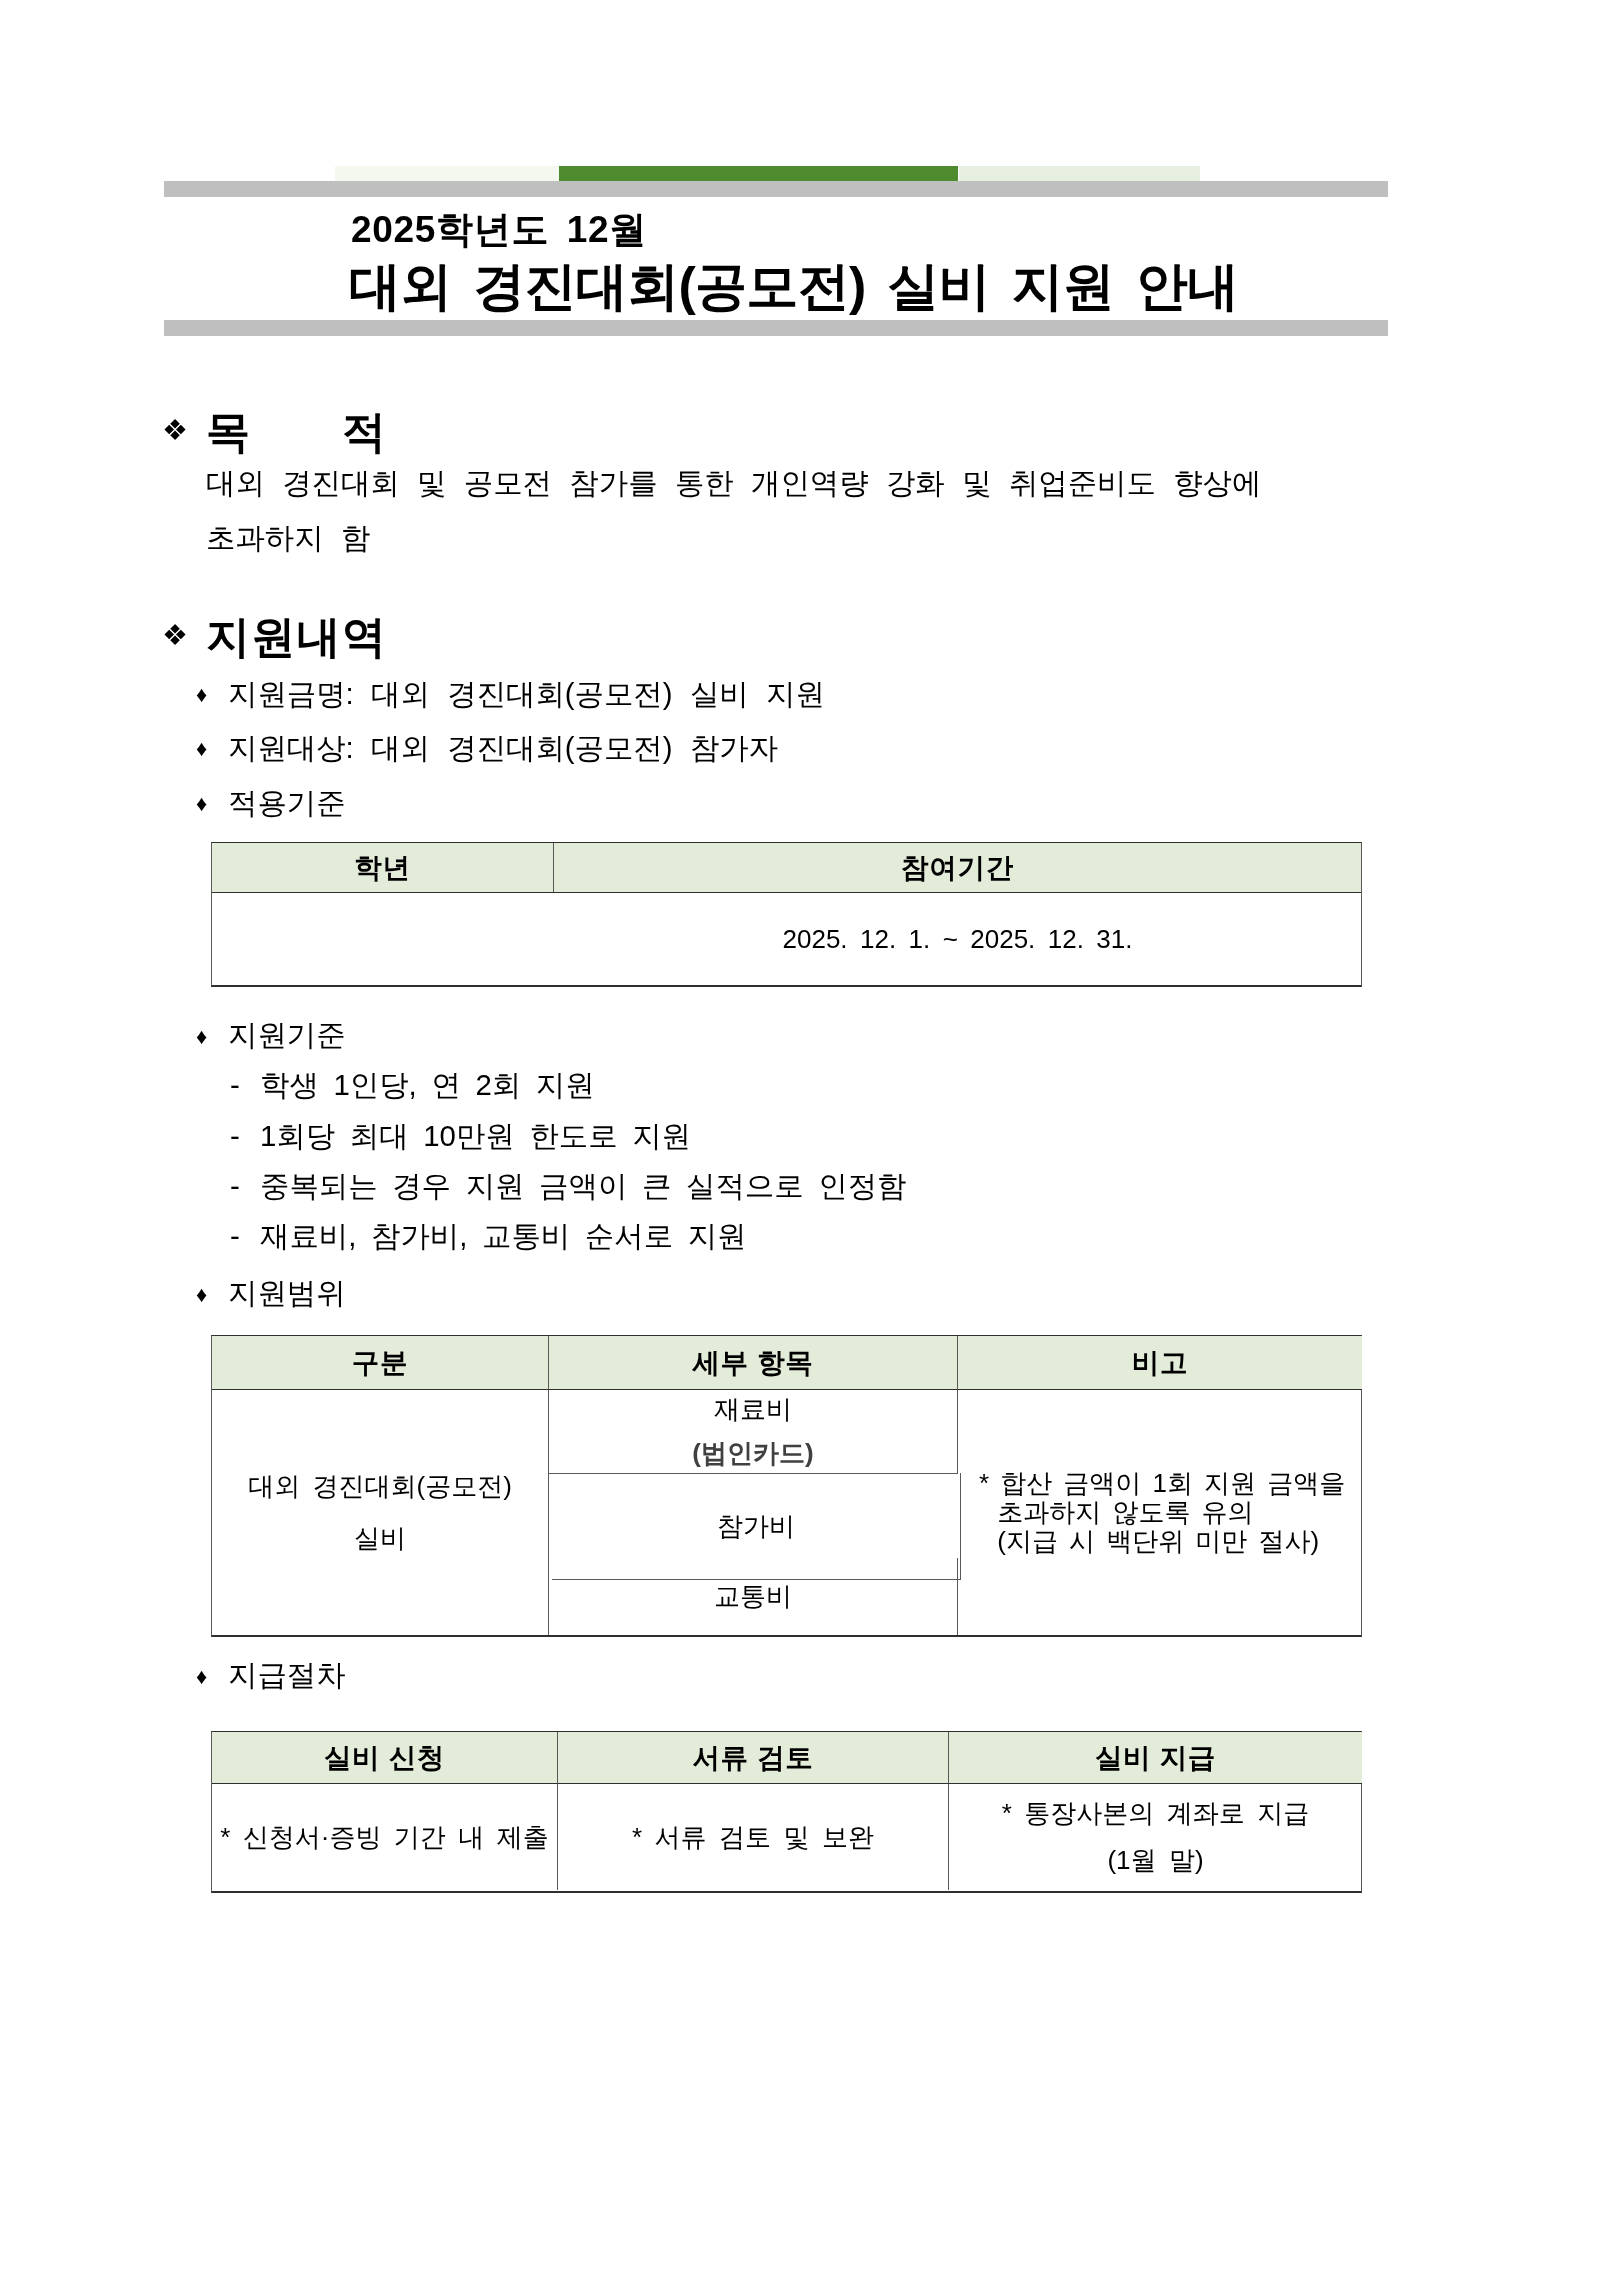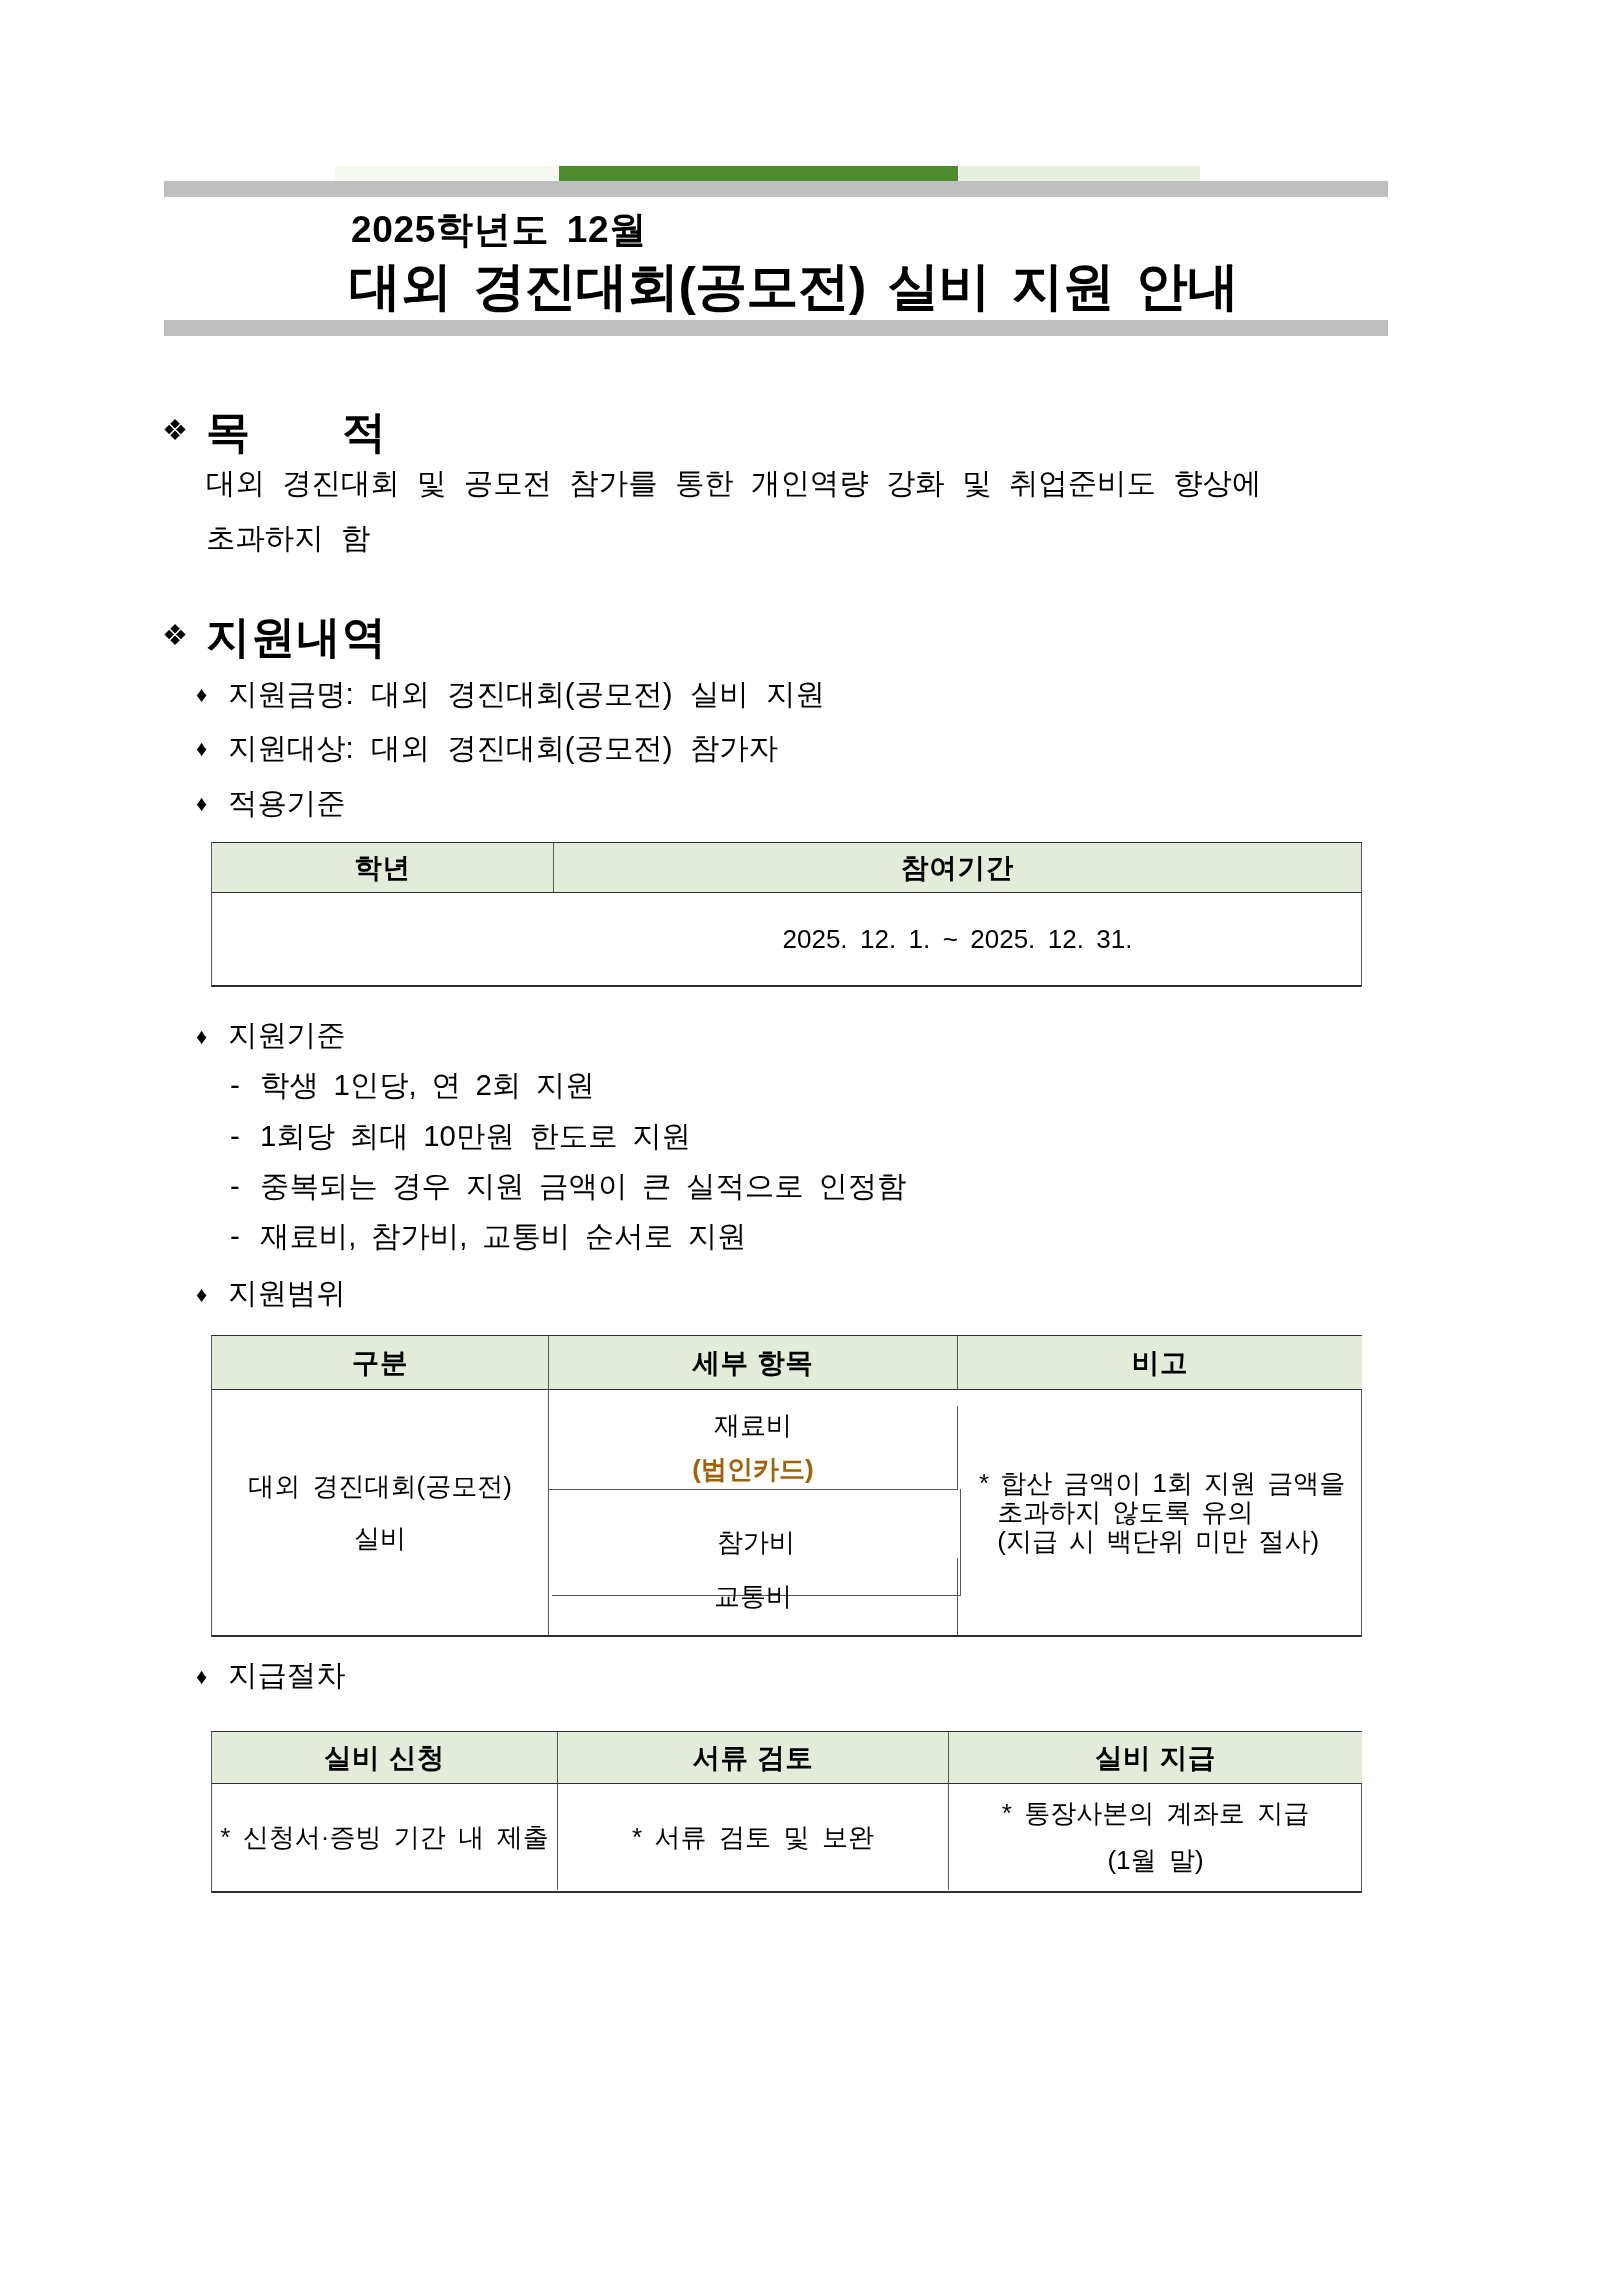--- a/index.html
+++ b/index.html
@@ -24,26 +24,26 @@
   .body-t{font-size:29.4px;word-spacing:9.2px;}
   .dash-t{font-size:29.4px;word-spacing:6.5px;}
   
   .tbl{position:absolute;box-sizing:border-box;background:#fff;
        border-top:1.3px solid #2f2f2f;border-bottom:2px solid #2f2f2f;
        border-left:0.7px solid #595959;border-right:0.7px solid #595959;}
   .cell{position:absolute;box-sizing:border-box;display:flex;align-items:center;justify-content:center;text-align:center;}
   .hdr{background:#e3ebd9;border-bottom:1.3px solid #2f2f2f;font-weight:700;font-size:27.5px;letter-spacing:0.7px;}
   .vline{border-right:0.7px solid #595959;}
   .bcell{font-size:26px;word-spacing:5.2px;}
-  .rsep{border-bottom:1.3px solid #595959;margin-top:16px;}
+  .rsep{border-bottom:1.3px solid #595959;}
   .stack{display:flex;flex-direction:column;align-items:center;justify-content:center;}
   .remark{align-items:flex-start;justify-content:center;flex-direction:column;
           font-size:26px;line-height:51px;padding-left:21px;text-align:left;word-spacing:3.9px;}
   .remark .cont{margin-left:18.3px;}
-  .blue-note{color:#a16207;font-weight:700;}
+  .blue-note{color:#404040;font-weight:700;}
 </style>
 </head>
 <body>
 
 <div class="page">
 
   <div class="bar bar-light-left"></div>
   <div class="bar bar-dark"></div>
   <div class="bar bar-light-right"></div>
   <div class="bar bar-gray-top"></div>

